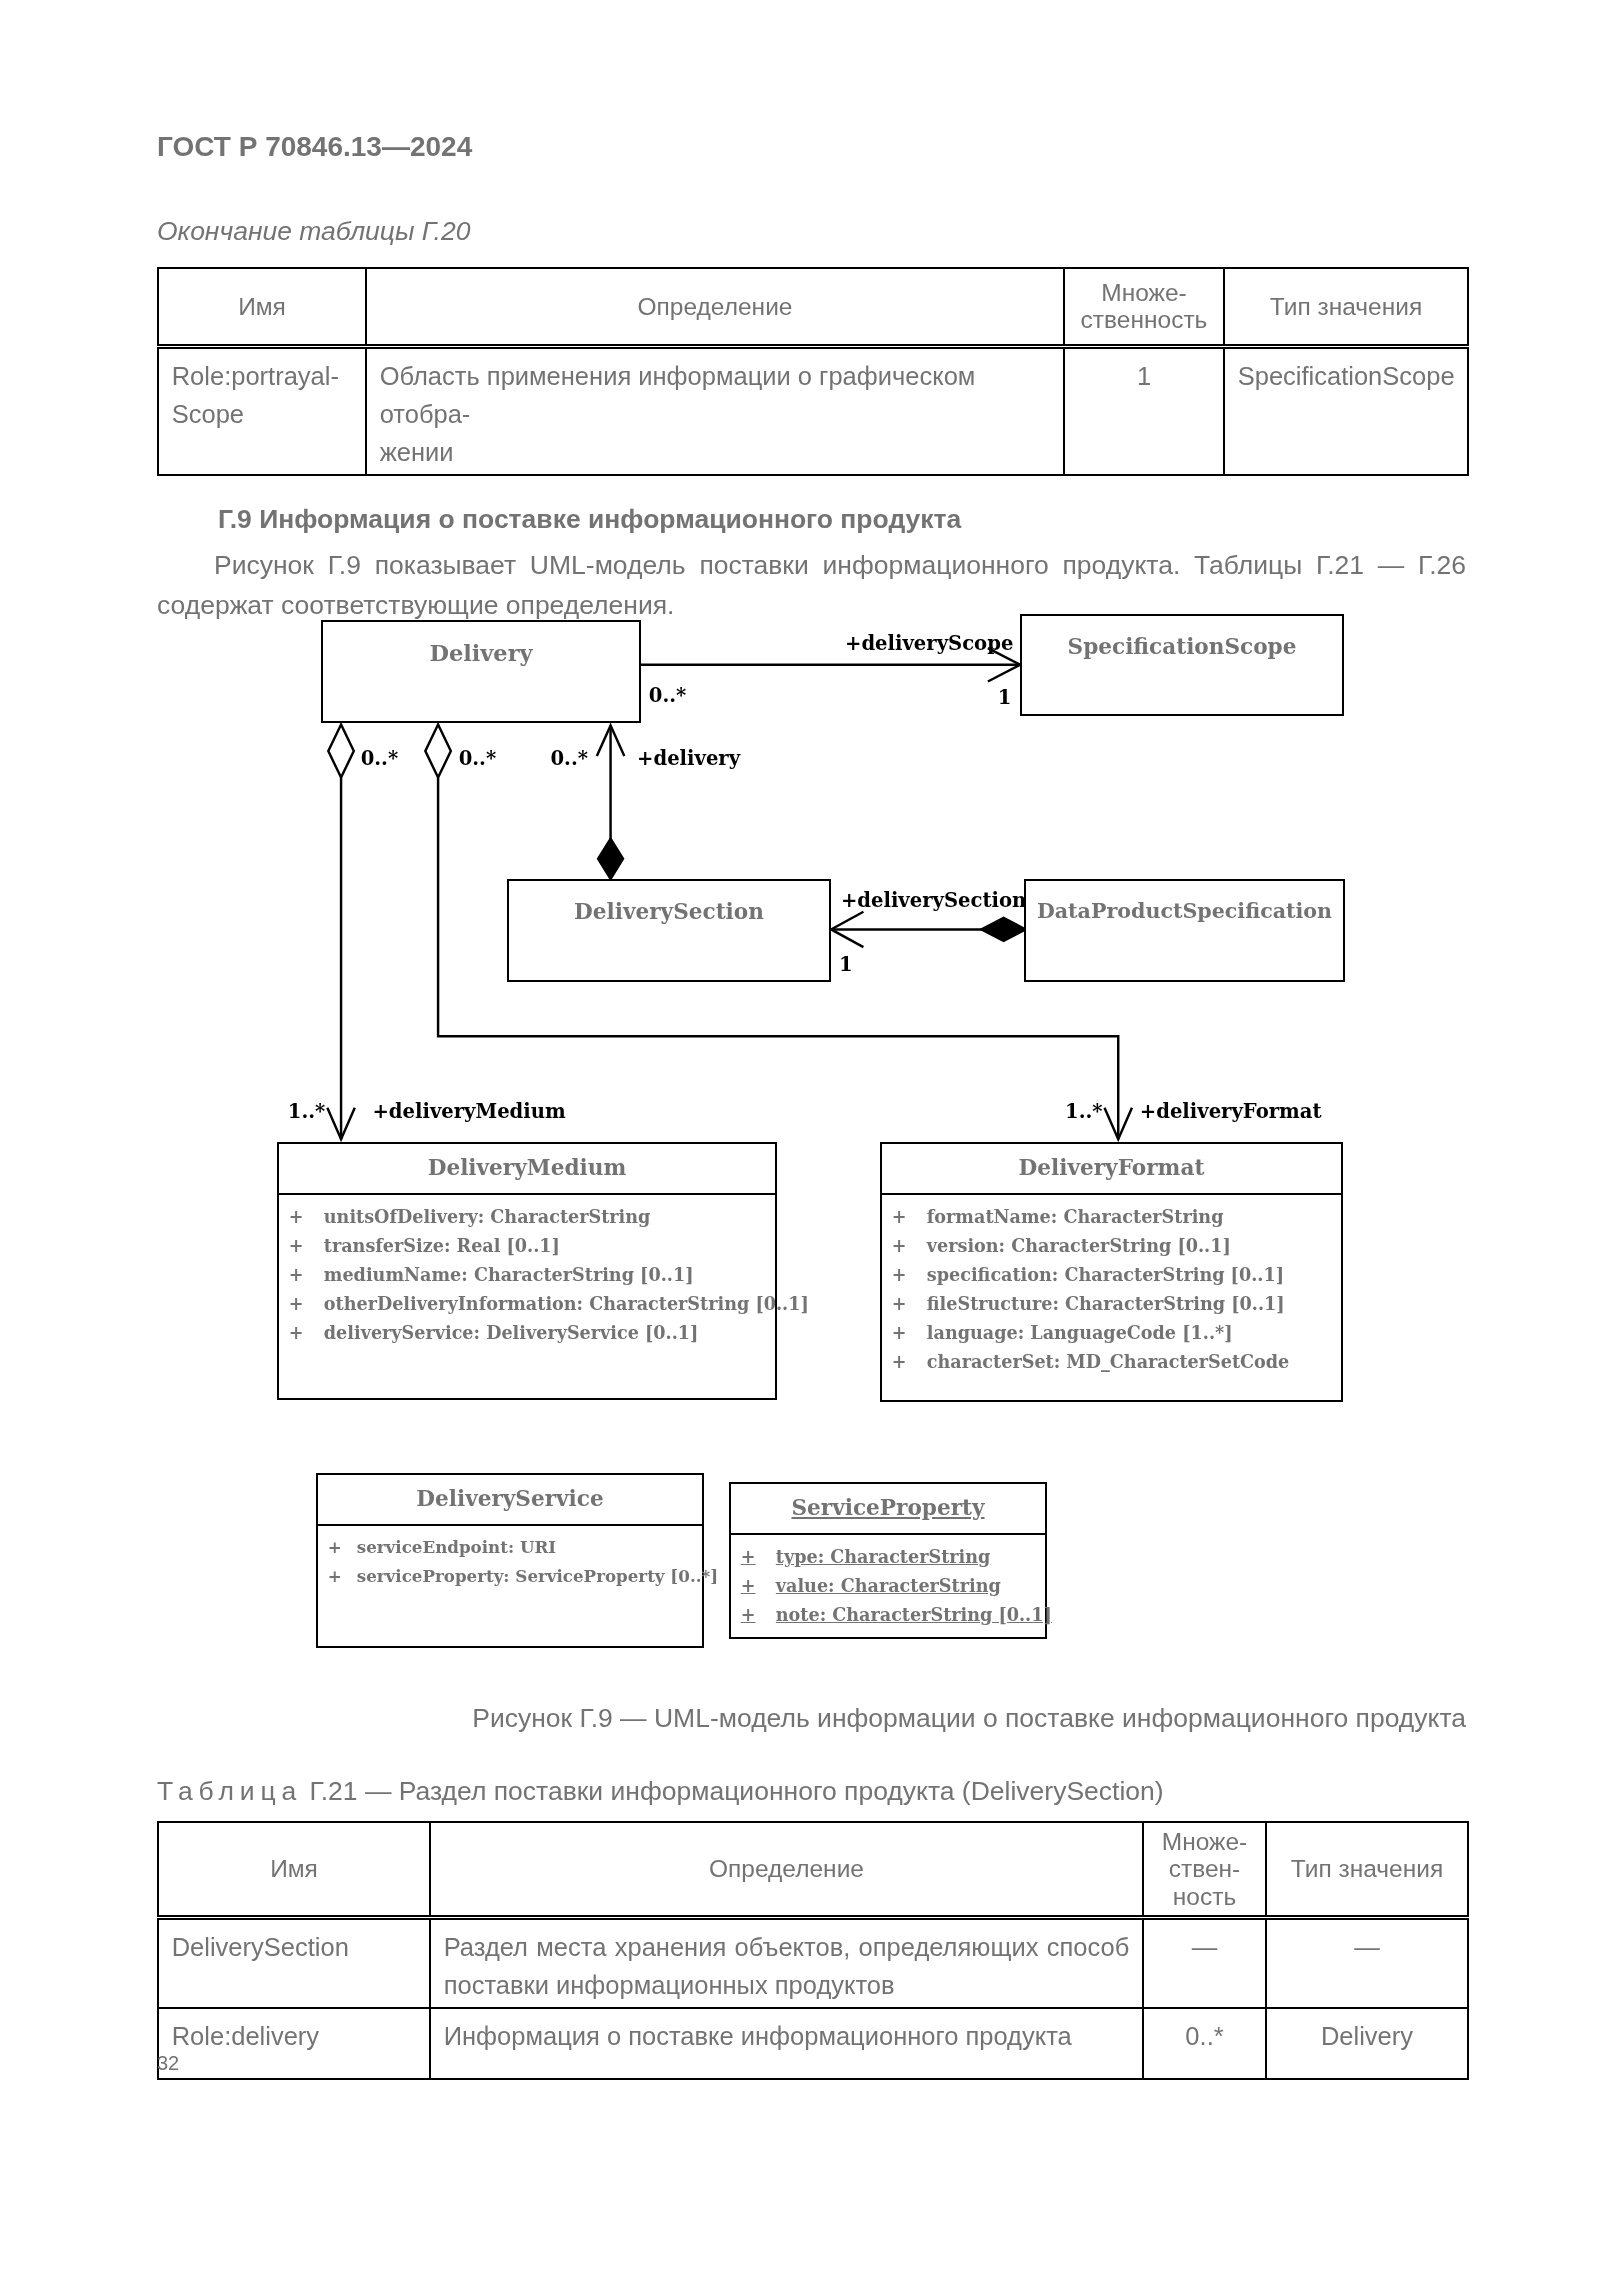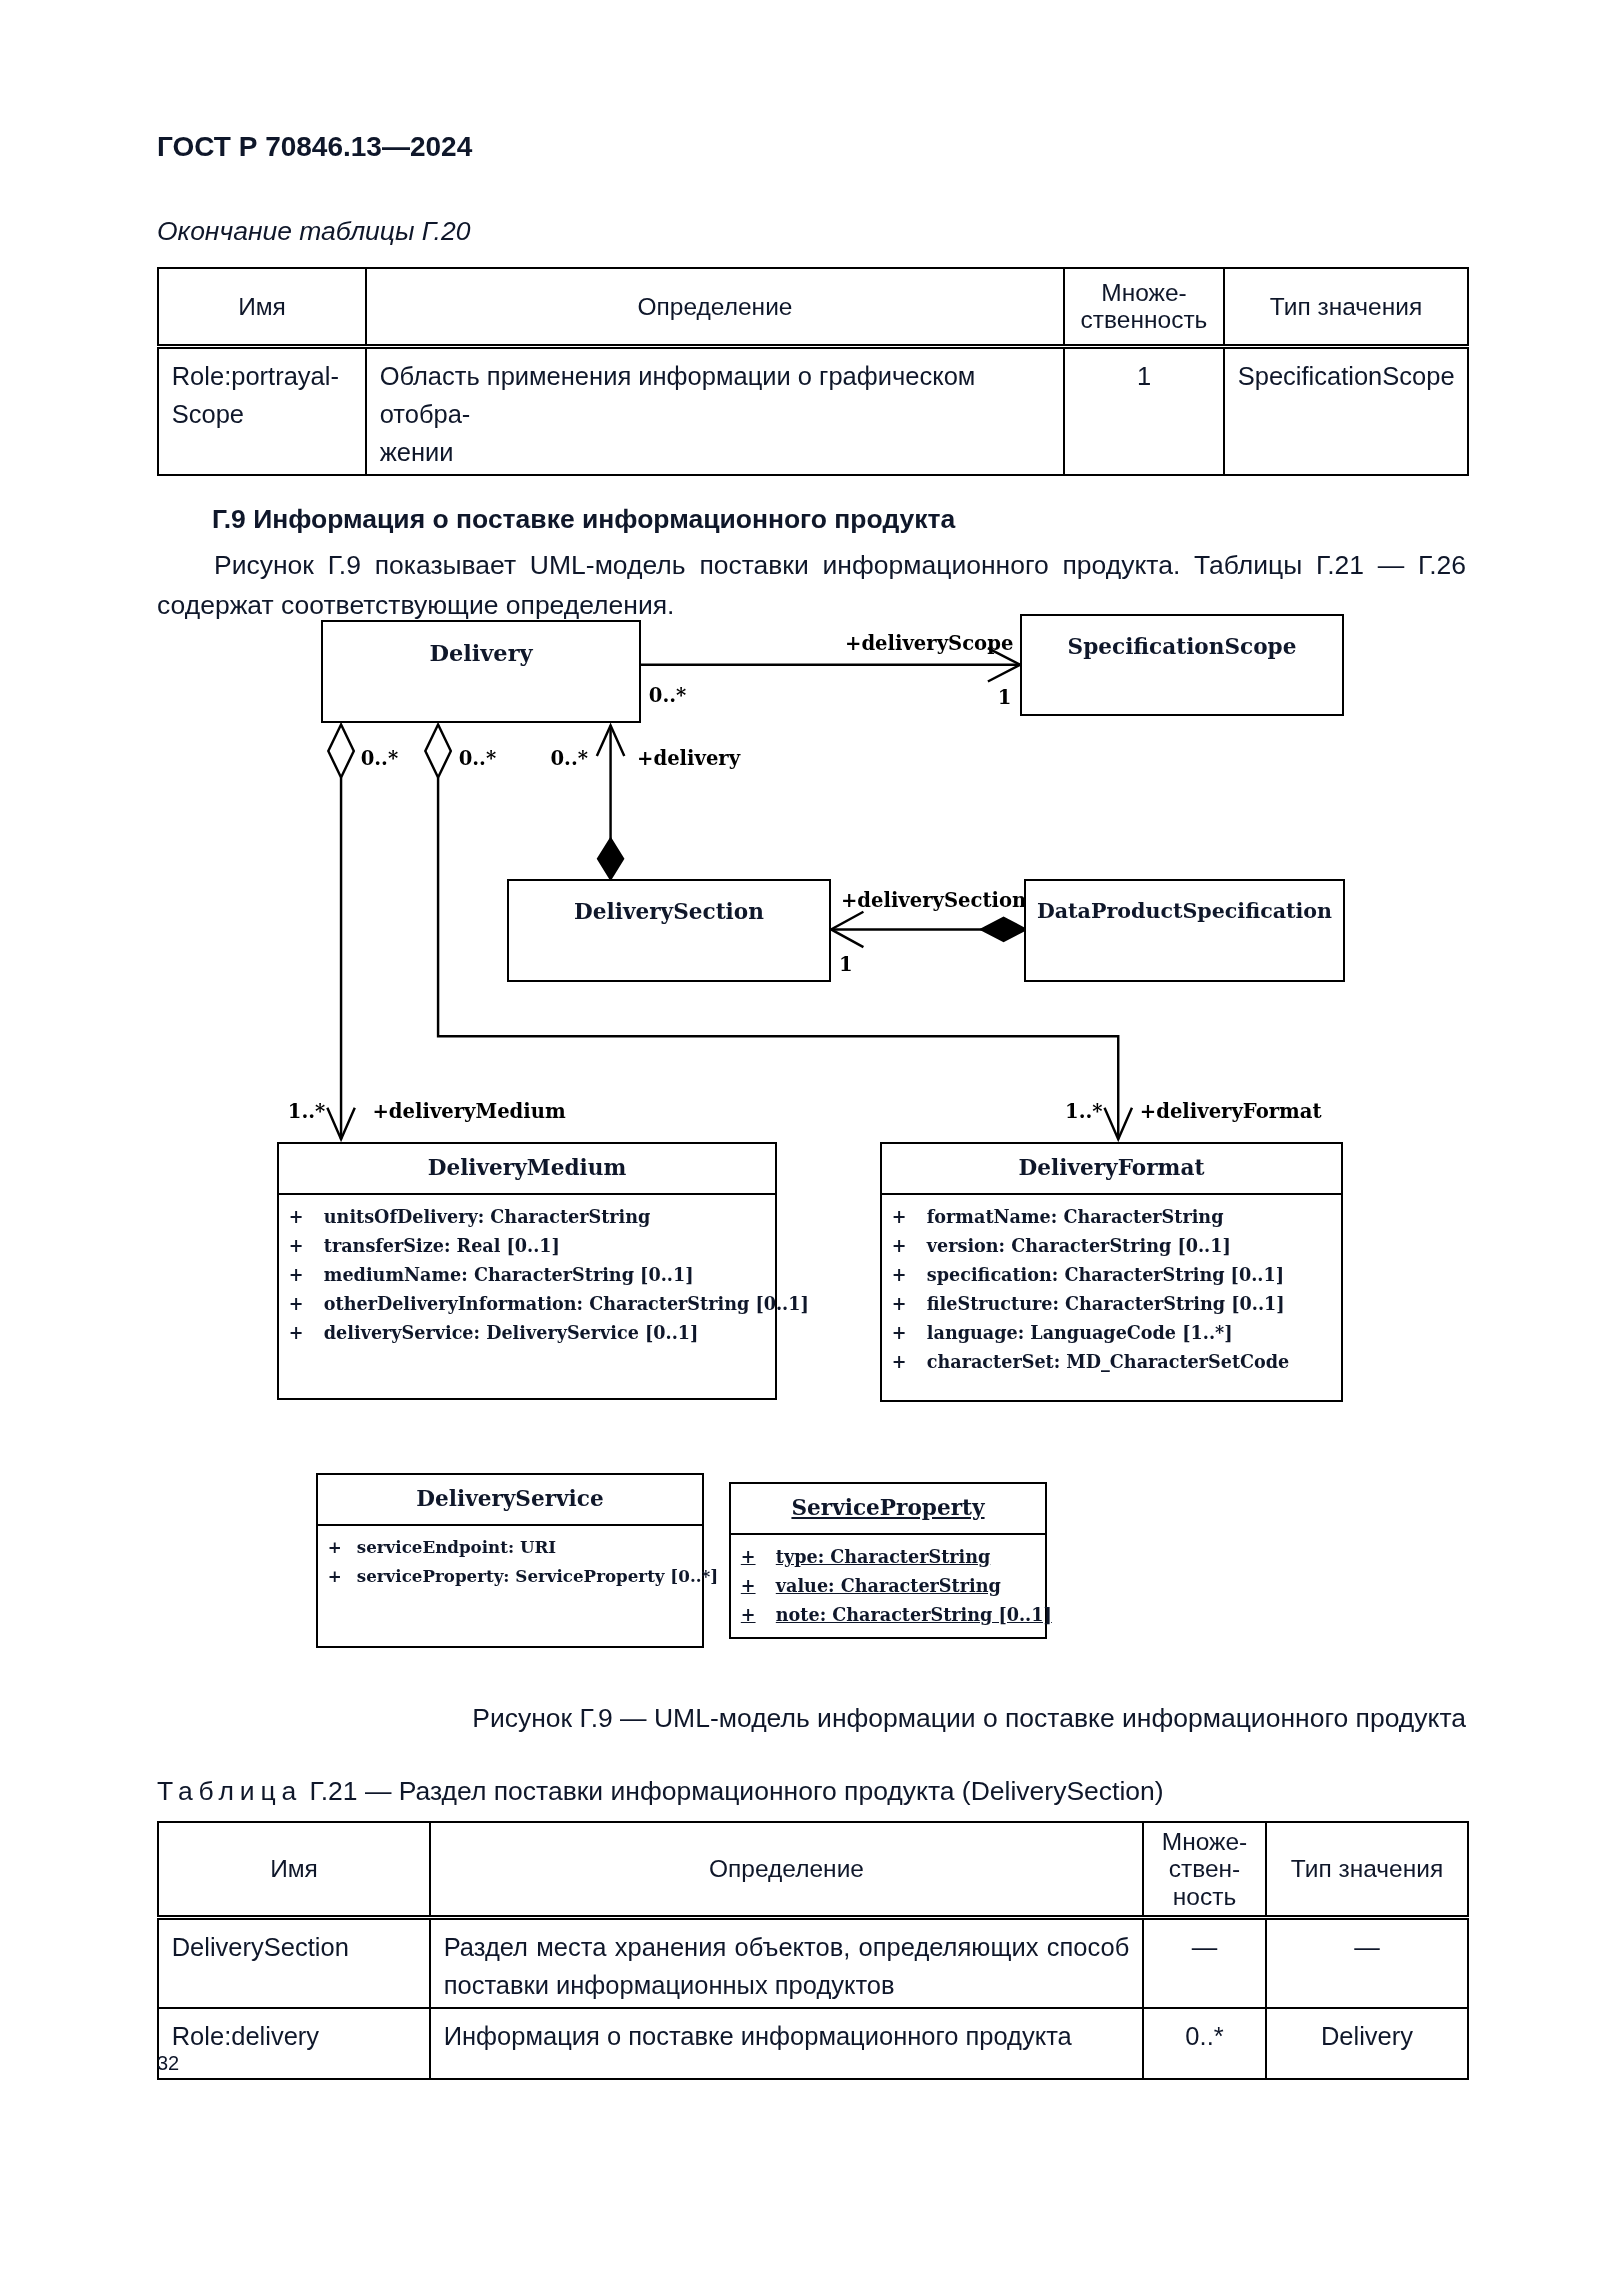--- a/index.html
+++ b/index.html
@@ -1,24 +1,24 @@
 <!DOCTYPE html>
 <html><head>
 <meta charset="utf-8">
 <style>
   html,body{margin:0;padding:0;background:#888;}
   .page{
     position:relative; width:1621px; height:2293px; background:#ffffff;
-    font-family:"Liberation Sans", sans-serif; color:#0f172a; overflow:hidden;
+    font-family:"Liberation Sans", sans-serif; color:#737373; overflow:hidden;
     margin:0 auto;
   }
   .abs{position:absolute;}
   .gost-header{left:157px; top:131px; font-size:28px; font-weight:bold;}
   .cont-note{left:157px; top:216px; font-size:26.5px; font-style:italic;}
-  .section-heading{left:212px; top:504px; font-size:26.5px; font-weight:bold;}
+  .section-heading{left:218px; top:504px; font-size:26.5px; font-weight:bold;}
   .body-par{
     left:157px; top:545px; width:1309px; font-size:26.5px; line-height:40px;
     text-align:justify; text-indent:57px;
   }
   .fig-caption{left:157px; top:1703px; width:1309px; text-align:right; font-size:26.5px;}
   .t2-caption{left:157px; top:1776px; font-size:26.5px;text-align:center;}
   .t2-caption .sp{letter-spacing:5.9px;}
   .page-num{left:157px; top:2052px; font-size:20px;}
 
   table.gt{border-collapse:collapse; table-layout:fixed; background:#fff;}

